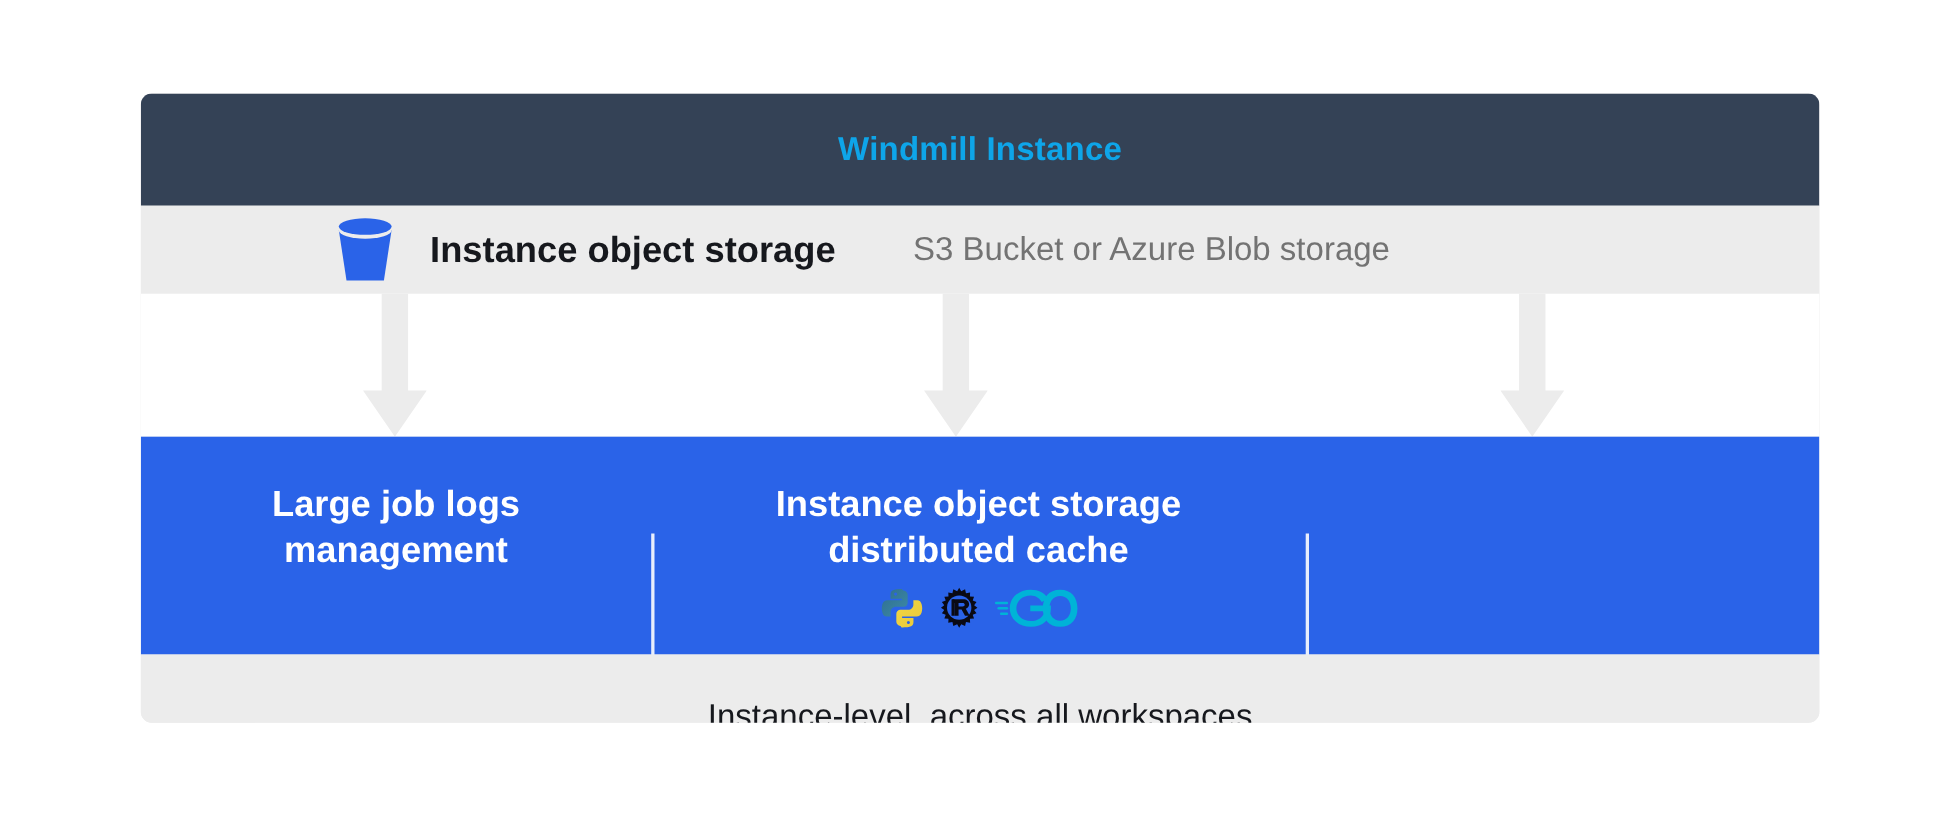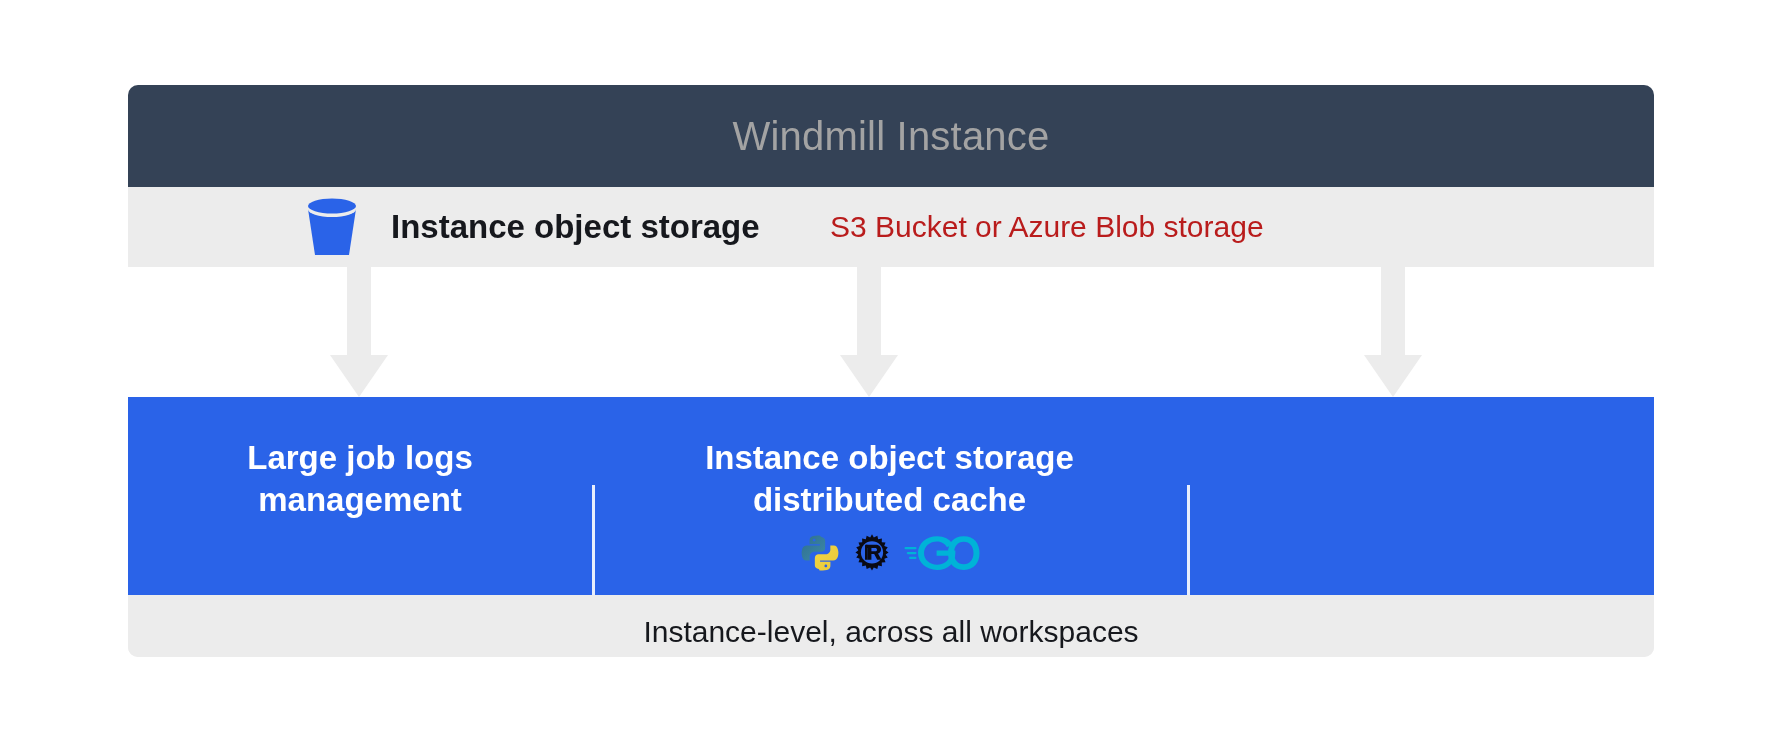--- a/index.html
+++ b/index.html
@@ -31,23 +31,23 @@
     position: absolute;
     left: 0; top: 0;
     width: 100%;
     height: 102px;
     background: #344256;
     display: flex;
     align-items: center;
     justify-content: center;
   }
   .header-title {
-    color: #a3a3a3;
-    font-size: 40px;
-    font-weight: normal;
+    color: #0ea5e9;
+    font-size: 30px;
+    font-weight: bold;
     letter-spacing: 0.2px;
     white-space: nowrap;
   }
 
   
   .storage-band {
     position: absolute;
     left: 0;
     top: 102px;
     width: 100%;
@@ -77,21 +77,21 @@
   }
   .storage-secondary {
     position: absolute;
     left: 702px;
     top: 0;
     height: 80px;
     display: flex;
     align-items: center;
     font-size: 30px;
     font-weight: normal;
-    color: #b91c1c;
+    color: #737373;
     white-space: nowrap;
   }
 
   
   .gap-zone {
     position: absolute;
     left: 0;
     top: 182px;
     width: 100%;
     height: 130px;
@@ -148,21 +148,21 @@
 
   
   .footer-band {
     position: absolute;
     left: 0;
     top: 510px;
     width: 100%;
     height: 74px;
     background: #ececec;
     display: flex;
-    align-items: center;
+    align-items: flex-end;
     justify-content: center;
   }
   .footer-text {
     font-size: 30px;
     color: #16181d;
     white-space: nowrap;
   }
 </style>
 </head>
 <body>

